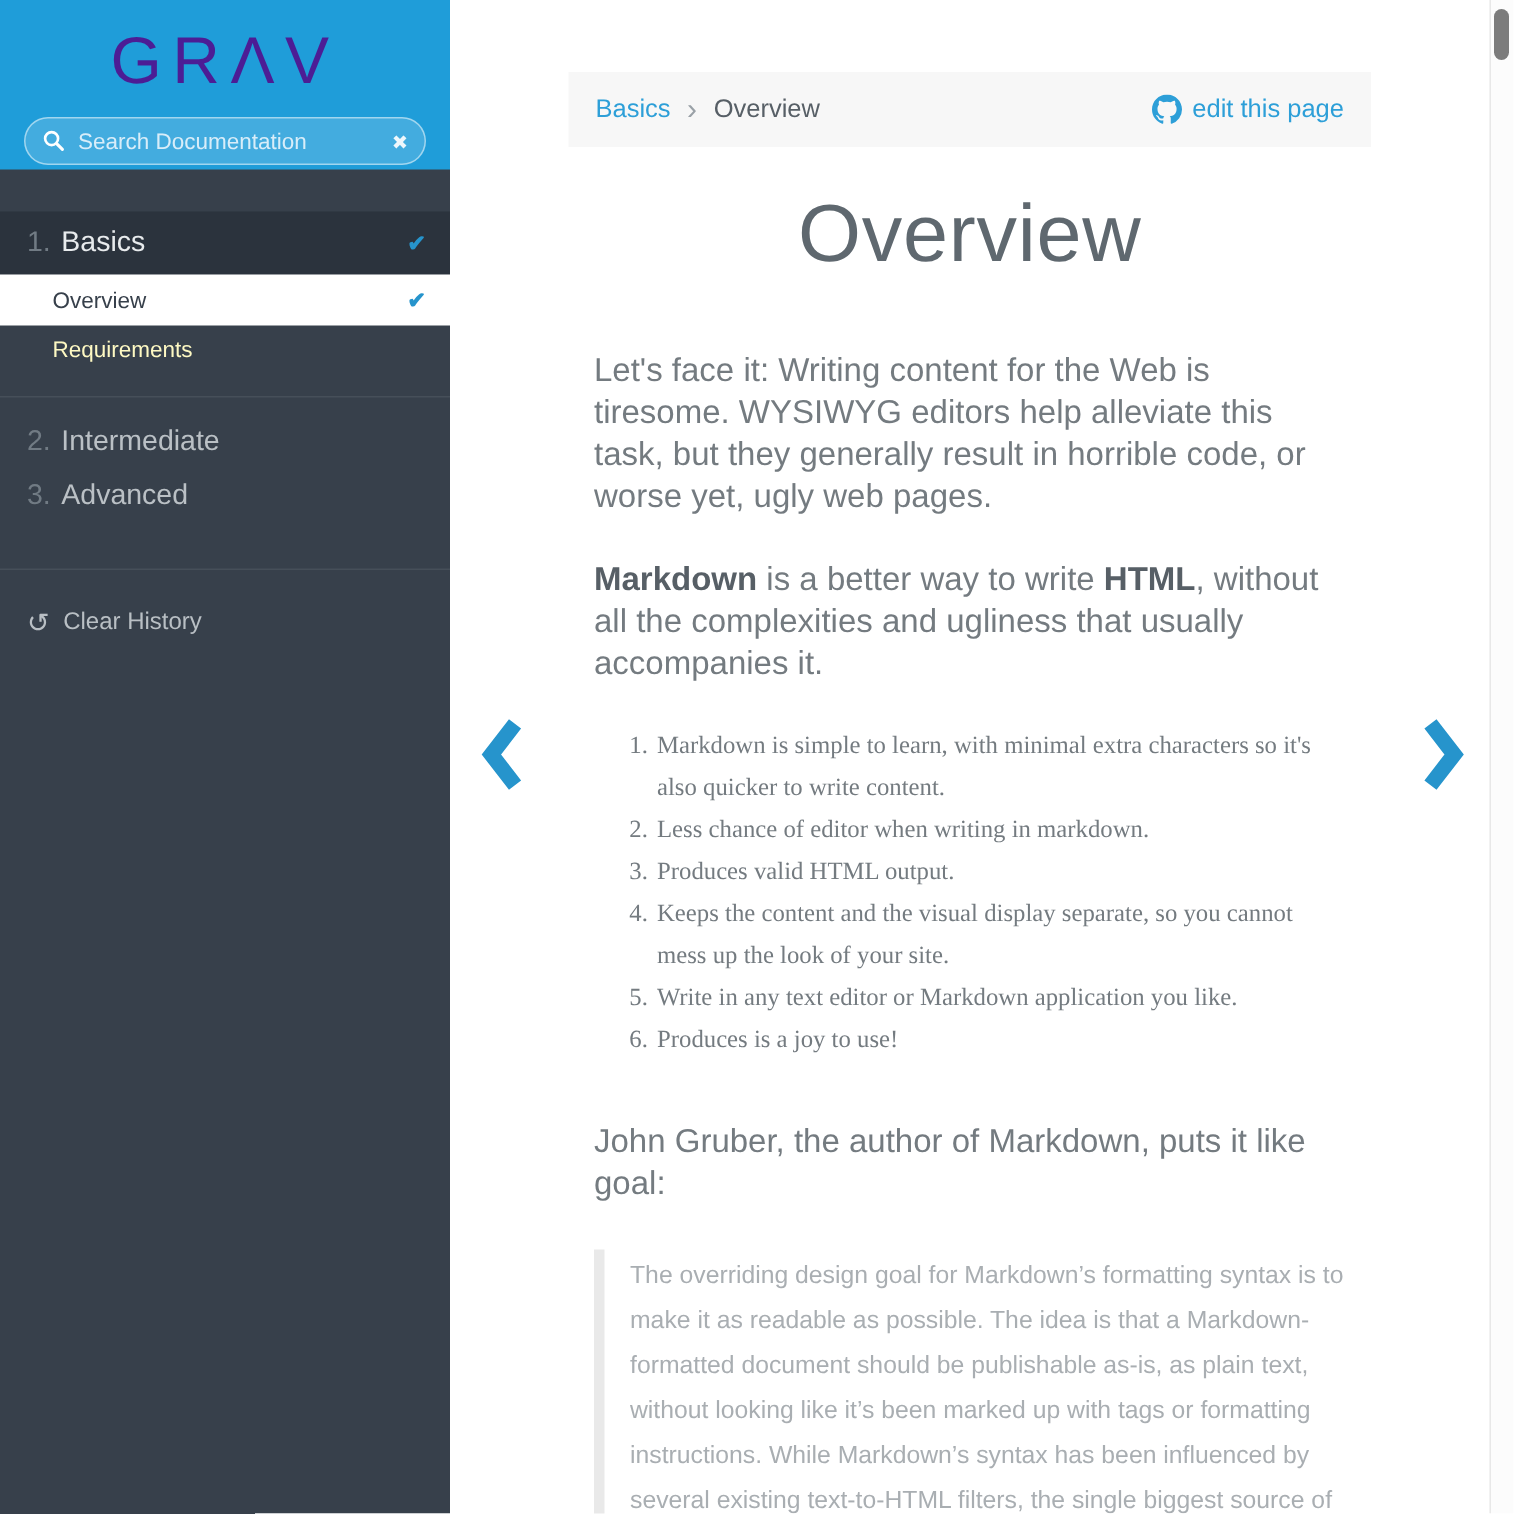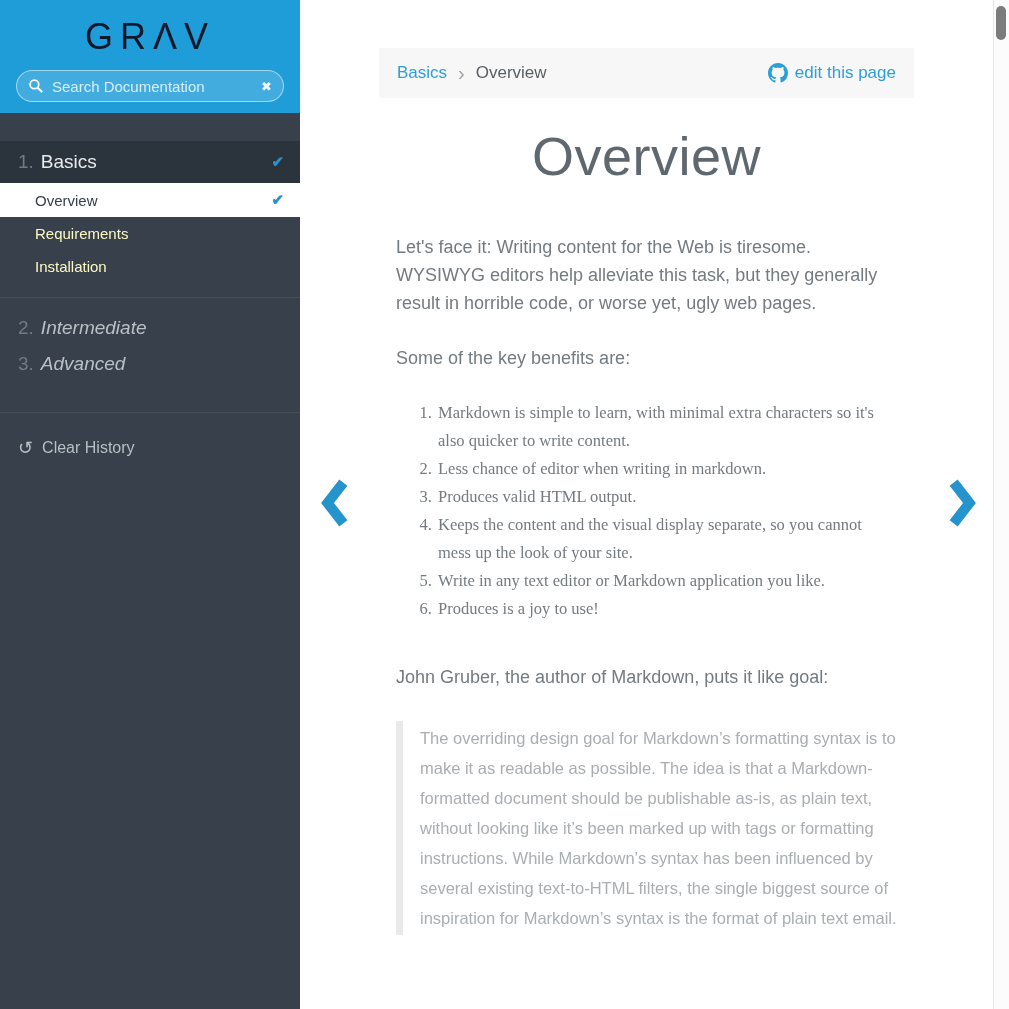--- a/index.html
+++ b/index.html
@@ -7,21 +7,21 @@
   body {
     font-family:"Liberation Sans", sans-serif;
     display:flex;
     background:#ffffff;
   }
 
   
   .sidebar { width:300px; min-width:300px; height:100%; background:#37404b; }
   .side-header { background:#1f9dd9; height:113px; padding:14px 16px 0; }
   .logo {
-    text-align:center; color:#0f172a; font-size:36px; letter-spacing:7px;
+    text-align:center; color:#4c1d95; font-size:44px; letter-spacing:7px;
     font-weight:400; padding:2px 0 12px; user-select:none;
   }
   .search-box {
     display:flex; align-items:center; height:32px; padding:0 11px;
     background:rgba(255,255,255,0.16); border:1px solid rgba(255,255,255,0.5);
     border-radius:16px;
     justify-content:center;
   }
   .search-box svg { flex:0 0 auto; margin-right:8px; }
   .search-box input {
@@ -32,21 +32,21 @@
   .search-clear { color:#eef7fc; font-size:13px; cursor:pointer; line-height:1; }
 
   .nav-gap { height:28px; }
   .chapter-row {
     display:flex; align-items:center; height:42px; padding:0 16px 0 18px;
     font-size:19px; cursor:pointer;
   }
   .chapter-row.active { background:#2b333d; }
   .chapter-num { color:#717b84; margin-right:7px; }
   .chapter-label { color:#e8ebed; }
-  .chapter-label.secondary { color:#bac0c5;font-style:italic; }
+  .chapter-label.secondary { color:#bac0c5; }
   .check { margin-left:auto; color:#2694cc; font-size:15px; font-weight:bold; }
   .page-row {
     display:flex; align-items:center; height:33px; padding:0 16px 0 35px;
     font-size:15px; color:#fef9c3; cursor:pointer;
   }
   .page-row.active { background:#ffffff; color:#37404b; height:34px; }
   .chapter-pages { padding-bottom:14px; }
   .nav-section { border-top:1px solid rgba(255,255,255,0.08); padding:12px 0 30px; }
   .nav-section .chapter-row { height:36px; }
   .history-section { border-top:1px solid rgba(255,255,255,0.08); padding:26px 18px; }
@@ -67,21 +67,21 @@
   .edit-link {
     margin-left:auto; display:flex; align-items:flex-end; gap:7px;
     color:#2d9fd8; text-decoration:none; cursor:pointer;
   }
 
   article { padding:0 17px; color:#747b80; }
   article h1 {
     font-size:54px; font-weight:400; color:#5f686f; text-align:center;
     letter-spacing:0.5px; margin:26px 0 44px; line-height:1.2;
   }
-  article p { font-size:18px; line-height:28px; margin:0 0 27px; }
+  article p { font-size:22px; line-height:28px; margin:0 0 27px; }
   article strong { color:#575f66; }
   article ol { margin:1px 0 40px; padding-left:40px;font-family:Liberation Serif, serif; }
   article li { font-size:16.5px; line-height:28px; padding-left:2px; }
   article blockquote {
     border-left:7px solid #e9e9e9; padding:2px 0 2px 17px; margin:30px 0 0;
     color:#a9aeb2; font-size:16.5px; line-height:30px;
   }
 
   .pager {
     position:absolute; top:477px; width:34px; height:52px; cursor:pointer;
@@ -124,23 +124,20 @@
       <span class="chapter-label">Basics</span>
       <span class="check">✔</span>
     </div>
     <div class="chapter-pages">
       <div class="page-row active">
         <span>Overview</span>
         <span class="check">✔</span>
       </div>
       <div class="page-row">
         <span>Requirements</span>
-      </div>
-      <div class="page-row">
-        <span>Installation</span>
       </div>
     </div>
 
     <div class="nav-section">
       <div class="chapter-row">
         <span class="chapter-num">2.</span>
         <span class="chapter-label secondary">Intermediate</span>
       </div>
       <div class="chapter-row">
         <span class="chapter-num">3.</span>
@@ -167,21 +164,21 @@
         <svg width="20" height="20" viewBox="0 0 16 16">
           <path fill="#2d9fd8" d="M8 0C3.58 0 0 3.58 0 8c0 3.54 2.29 6.53 5.47 7.59.4.07.55-.17.55-.38 0-.19-.01-.82-.01-1.49-2.01.37-2.53-.49-2.69-.94-.09-.23-.48-.94-.82-1.13-.28-.15-.68-.52-.01-.53.63-.01 1.08.58 1.23.82.72 1.21 1.87.87 2.33.66.07-.52.28-.87.51-1.07-1.78-.2-3.64-.89-3.64-3.95 0-.87.31-1.59.82-2.15-.08-.2-.36-1.02.08-2.12 0 0 .67-.21 2.2.82.64-.18 1.32-.27 2-.27s1.36.09 2 .27c1.53-1.04 2.2-.82 2.2-.82.44 1.1.16 1.92.08 2.12.51.56.82 1.27.82 2.15 0 3.07-1.87 3.75-3.65 3.95.29.25.54.73.54 1.48 0 1.07-.01 1.93-.01 2.2 0 .21.15.46.55.38A8.01 8.01 0 0 0 16 8c0-4.42-3.58-8-8-8z"></path>
         </svg>
         <span>edit this page</span>
       </a>
     </div>
 
     <article>
       <h1>Overview</h1>
       <p>Let's face it: Writing content for the Web is tiresome. WYSIWYG editors help alleviate this task, but they generally result in horrible code, or worse yet, ugly web pages.</p>
-      <p>Some of the key benefits are:</p>
+      <p><strong>Markdown</strong><span> is a better way to write </span><strong>HTML</strong><span>, without all the complexities and ugliness that usually accompanies it.</span></p>
       <ol>
         <li>Markdown is simple to learn, with minimal extra characters so it's also quicker to write content.</li>
         <li>Less chance of editor when writing in markdown.</li>
         <li>Produces valid HTML output.</li>
         <li>Keeps the content and the visual display separate, so you cannot mess up the look of your site.</li>
         <li>Write in any text editor or Markdown application you like.</li>
         <li>Produces is a joy to use!</li>
       </ol>
       <p>John Gruber, the author of Markdown, puts it like goal:</p>
       <blockquote>The overriding design goal for Markdown’s formatting syntax is to make it as readable as possible. The idea is that a Markdown-formatted document should be publishable as-is, as plain text, without looking like it’s been marked up with tags or formatting instructions. While Markdown’s syntax has been influenced by several existing text-to-HTML filters, the single biggest source of inspiration for Markdown’s syntax is the format of plain text email.</blockquote>

